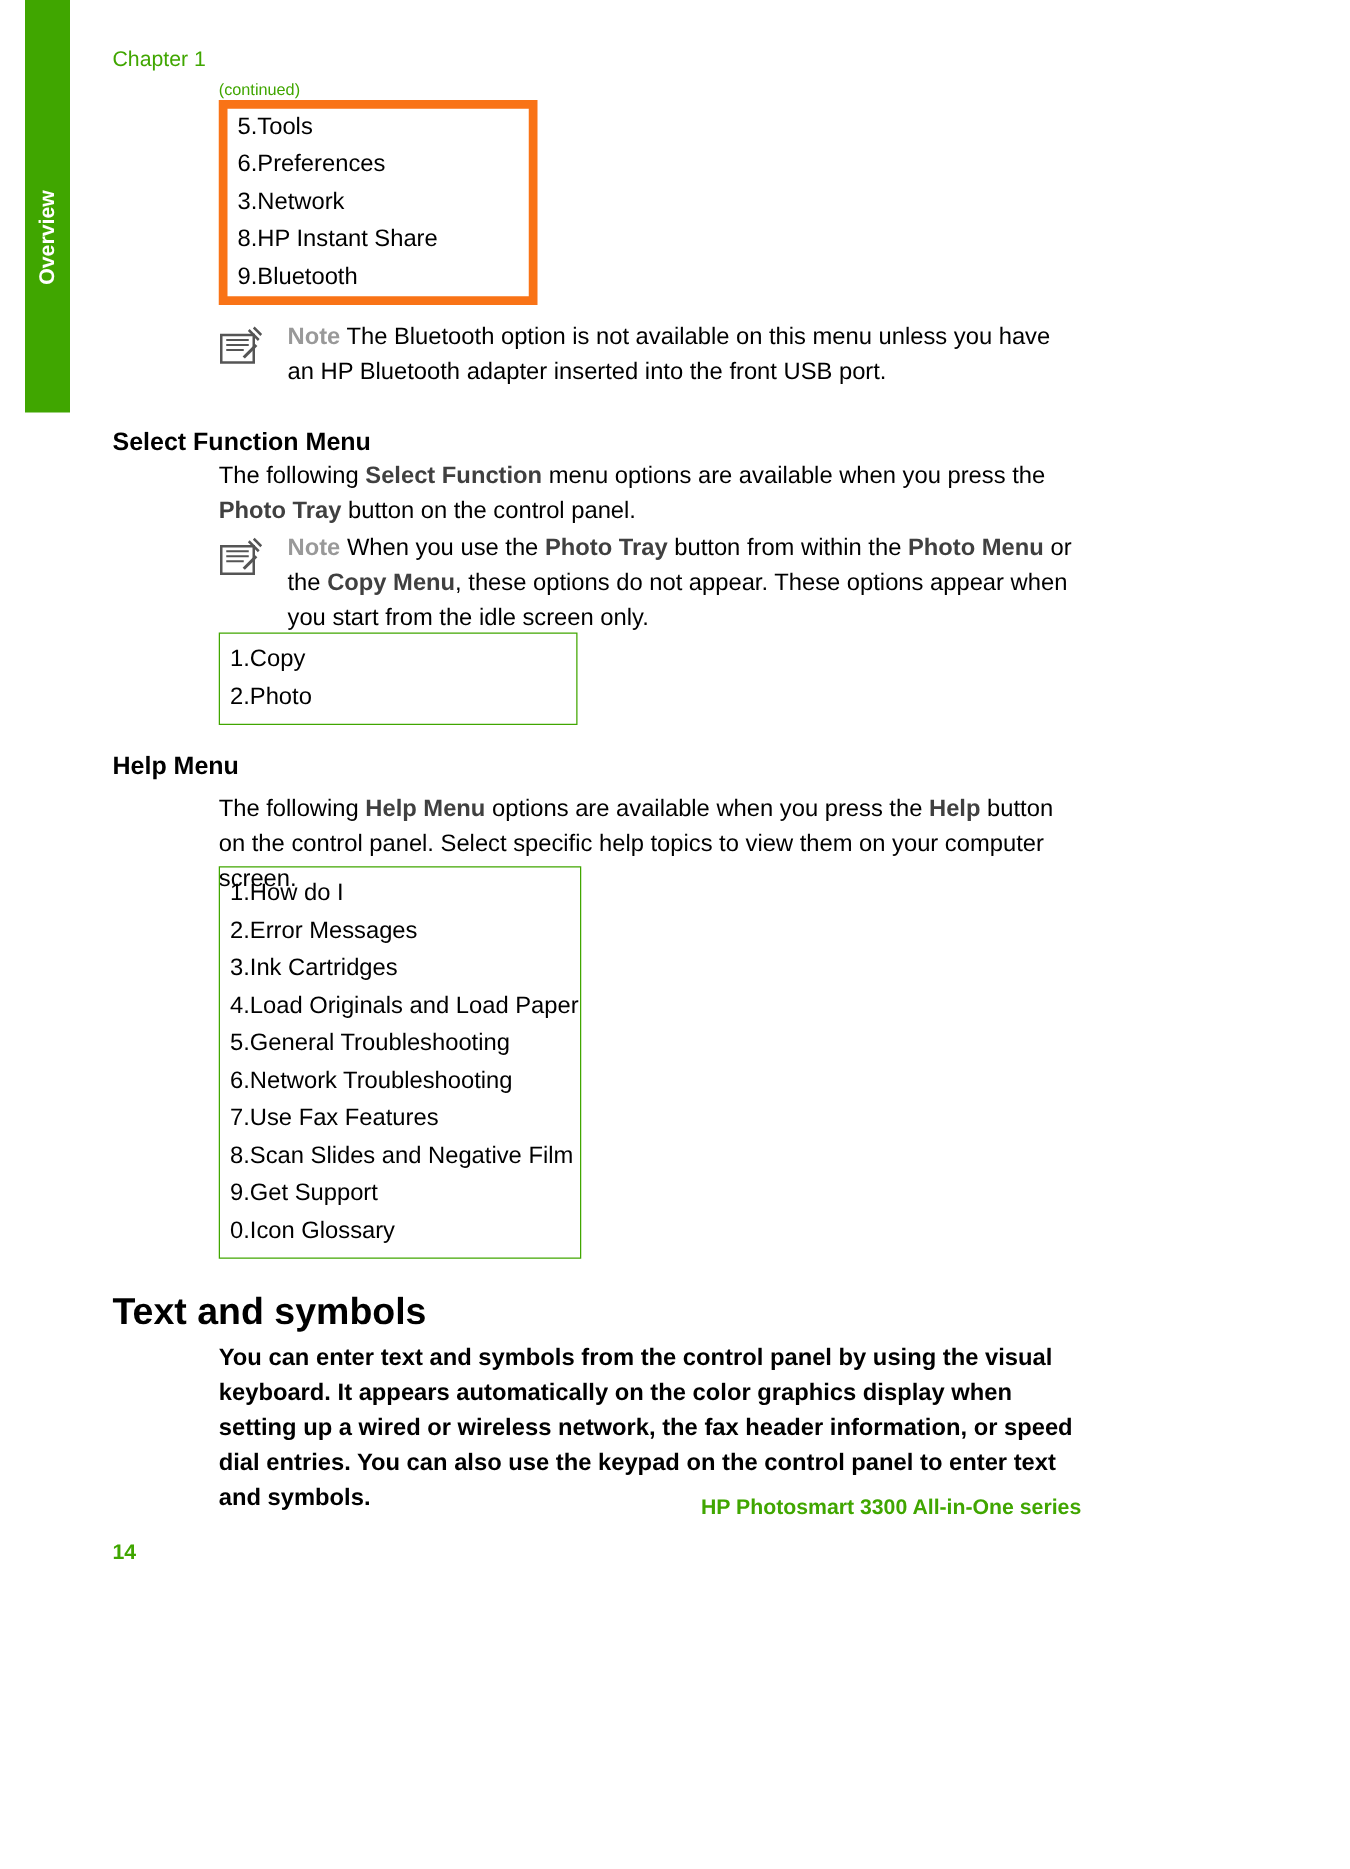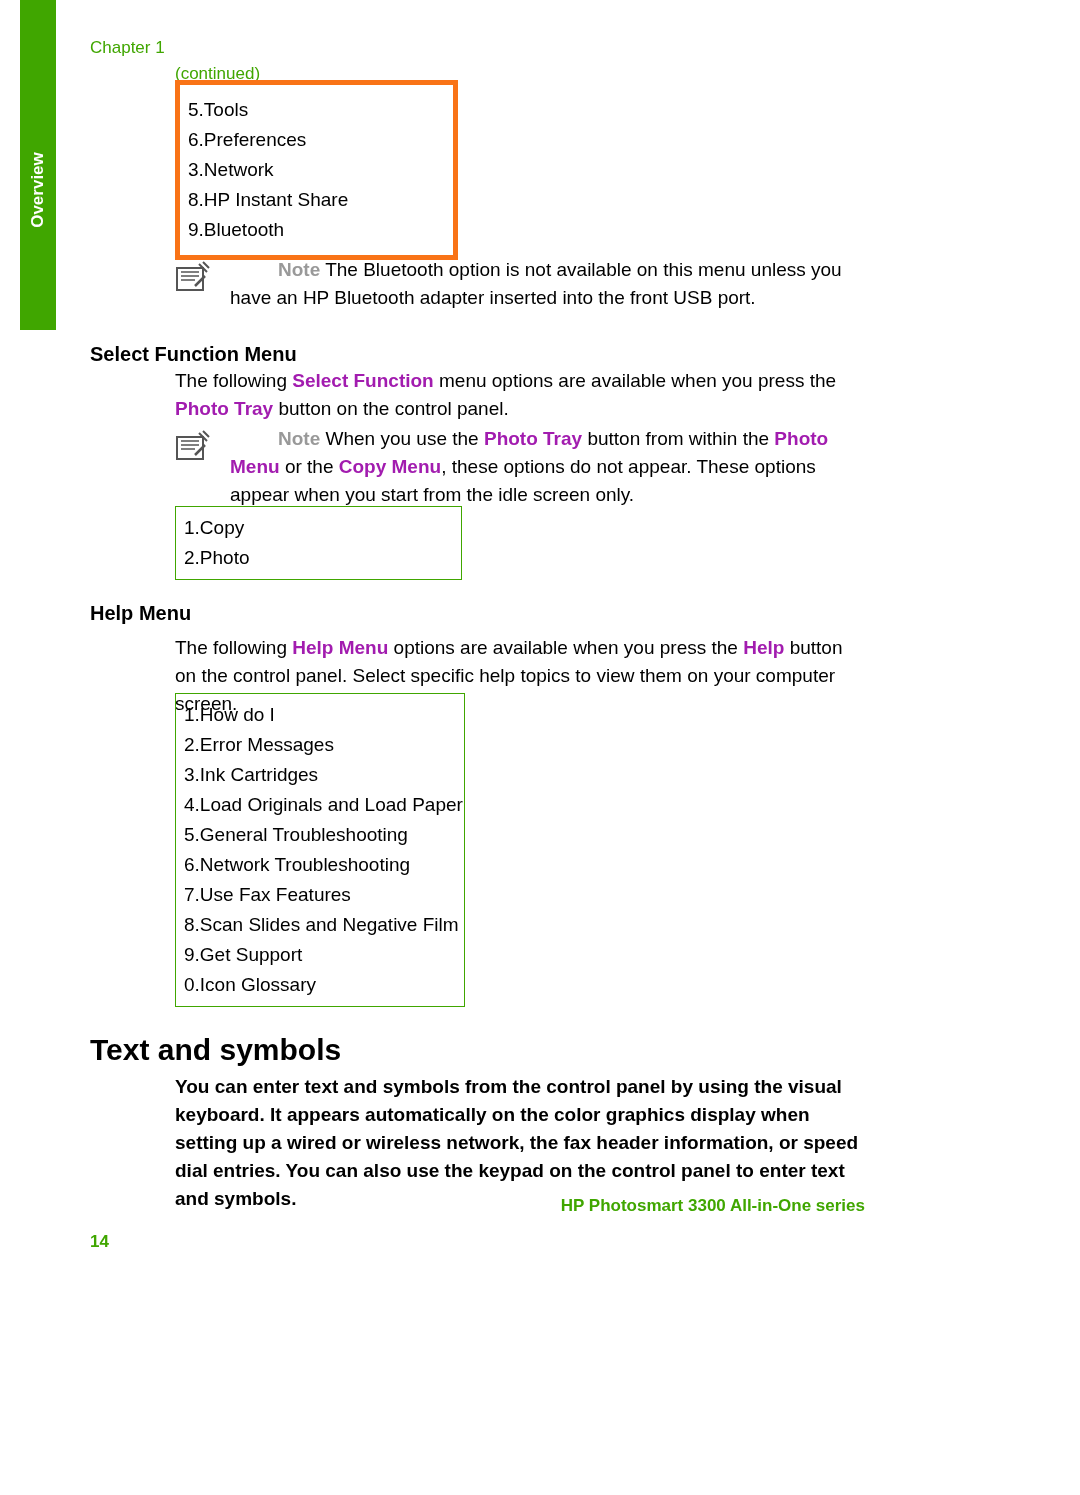--- a/index.html
+++ b/index.html
@@ -22,47 +22,47 @@
   }
 
   .chapter-label {
     position: absolute;
     left: 90px; top: 38px;
     color: #40a600; font-size: 17px;
   }
   .continued-label {
     position: absolute;
     left: 175px; top: 64px;
-    color: #40a600; font-size: 17px;
+    color: #40a600; font-size: 13px;
   }
 
   .box1 {
     position: absolute;
     left: 175px; top: 80px;
-    width: 283px;
-    border: 5px solid #f97316;
-    padding: 10px 8px;
+    width: 255px;
+    border: 7px solid #f97316;
+    padding: 0 8px;
     font-size: 19px; line-height: 30px;
   }
 
   .note-row {
     position: absolute;
     left: 175px;
     display: flex; align-items: flex-start;
   }
   .note-icon {
     flex: 0 0 40px; width: 40px; margin-top: 2px;
   }
   .note-icon svg { width: 36px; height: 36px; }
   .note-text {
     margin-left: 15px;
     font-size: 19px; line-height: 28px;
   }
-  .note-lead { color: #999; font-weight: bold; margin-left: 48px; }
-  .green-bold { color: #a21caf; font-weight: bold; text-align: right; }
+  .note-lead { color: #999; font-weight: bold; }
+  .green-bold { color: #404040; font-weight: bold; text-align: right; }
 
   .heading-sub {
     position: absolute;
     left: 90px;
     font-size: 20px; font-weight: bold;
   }
   .body-para {
     position: absolute;
     left: 175px; width: 690px;
     font-size: 19px; line-height: 28px;

